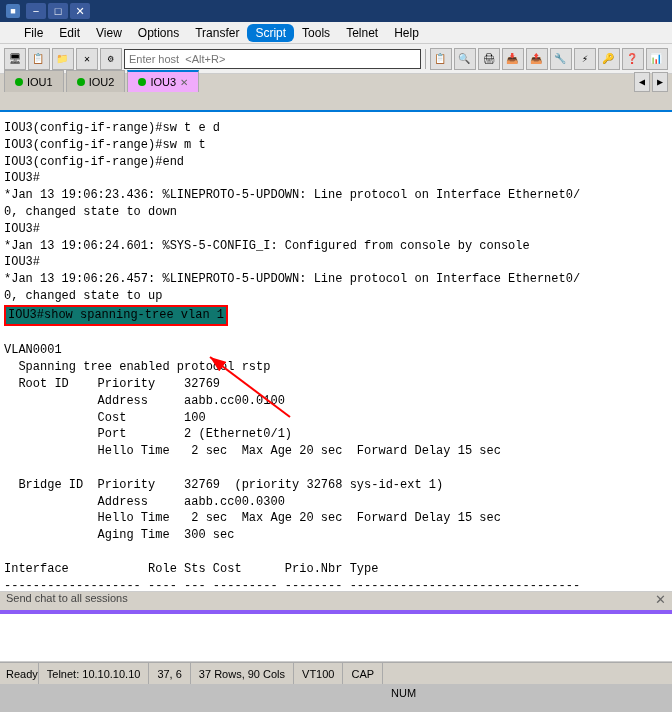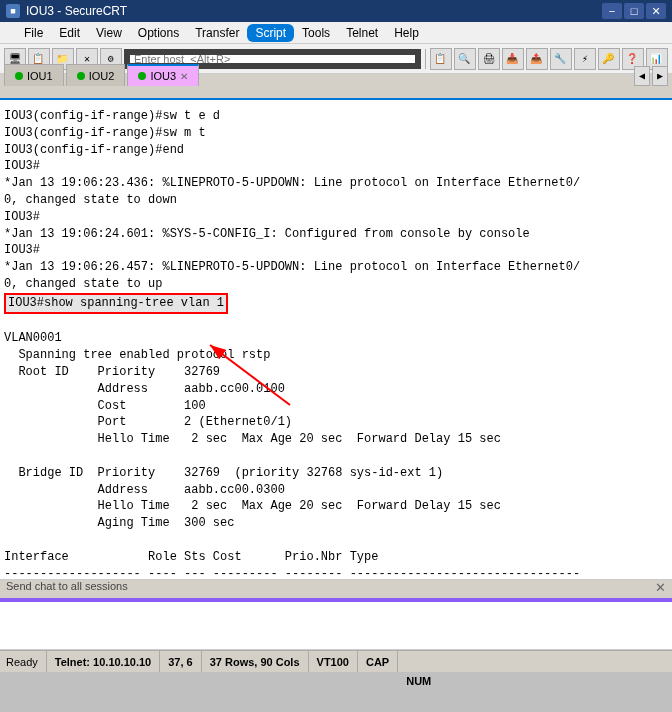--- a/index.html
+++ b/index.html
@@ -102,35 +102,35 @@
     }
     .toolbar-separator {
       width: 1px;
       height: 20px;
       background: #aaa;
       margin: 0 2px;
     }
     #address-bar {
       flex: 1;
       height: 20px;
-      border: 6px solid #404040;
+      border: 1px solid #404040;
       background: white;
       padding: 0 4px;
       font-family: 'Segoe UI', Arial, sans-serif;
       font-size: 11px;
       color: #888;
     }
 
     
     #tab-bar {
       background: #d4d0c8;
       height: 24px;
       display: flex;
       align-items: flex-end;
-      padding: 12px 4px;
+      padding: 18px 4px;
       border-bottom: 2px solid #0078d7;
     }
     .tab {
       height: 22px;
       padding: 0 10px;
       display: flex;
       align-items: center;
       font-family: 'Segoe UI', Arial, sans-serif;
       font-size: 11px;
       background: #c8c4bc;
@@ -234,45 +234,42 @@
       font-family: 'Segoe UI', Arial, sans-serif;
       font-size: 11px;
       border-top: 1px solid #aaa;
     }
     .status-section {
       padding: 0 8px;
       border-right: 1px solid #aaa;
       height: 100%;
       display: flex;
       align-items: center;
-      font-weight: bold;
     }
     .status-section:last-child {
       border-right: none;
       margin-top: 38px;
     }
     .status-ready {
-      padding-right: 8px;
       border-right: 1px solid #aaa;
       height: 100%;
       display: flex;
       align-items: center;
     }
 
     
     #terminal::-webkit-scrollbar { width: 12px; }
     #terminal::-webkit-scrollbar-track { background: #f0f0f0; }
     #terminal::-webkit-scrollbar-thumb { background: #c0c0c0; border: 1px solid #aaa; }
   </style>
 </head>
 <body>
 
 <div id="title-bar">
   <div class="title-icon">■</div>
-  <span class="title-text">IOU3 - SecureCRT</span>
   <div class="title-controls">
     <span>−</span>
     <span>□</span>
     <span>✕</span>
   </div>
 </div>
 
 <div id="menu-bar">
   <span class="menu-item">File</span>
   <span class="menu-item">Edit</span>
@@ -330,21 +327,21 @@
 IOU3(config-if-range)#sw m t
 IOU3(config-if-range)#end
 IOU3#
 *Jan 13 19:06:23.436: %LINEPROTO-5-UPDOWN: Line protocol on Interface Ethernet0/
 0, changed state to down
 IOU3#
 *Jan 13 19:06:24.601: %SYS-5-CONFIG_I: Configured from console by console
 IOU3#
 *Jan 13 19:06:26.457: %LINEPROTO-5-UPDOWN: Line protocol on Interface Ethernet0/
 0, changed state to up
-</span><span style="display:inline-block;border:2px solid red;padding:0 2px;background:#e5e5e5;line-height:1.4;">IOU3#show spanning-tree vlan 1</span><span>
+</span><span style="display:inline-block;border:2px solid red;padding:0 2px;background:#0f766e;line-height:1.4;">IOU3#show spanning-tree vlan 1</span><span>
 
 VLAN0001
   Spanning tree enabled protocol rstp
   Root ID    Priority    32769
              Address     aabb.cc00.0100
              Cost        100
              Port        2 (Ethernet0/1)
              Hello Time   2 sec  Max Age 20 sec  Forward Delay 15 sec
 
   Bridge ID  Priority    32769  (priority 32768 sys-id-ext 1)

